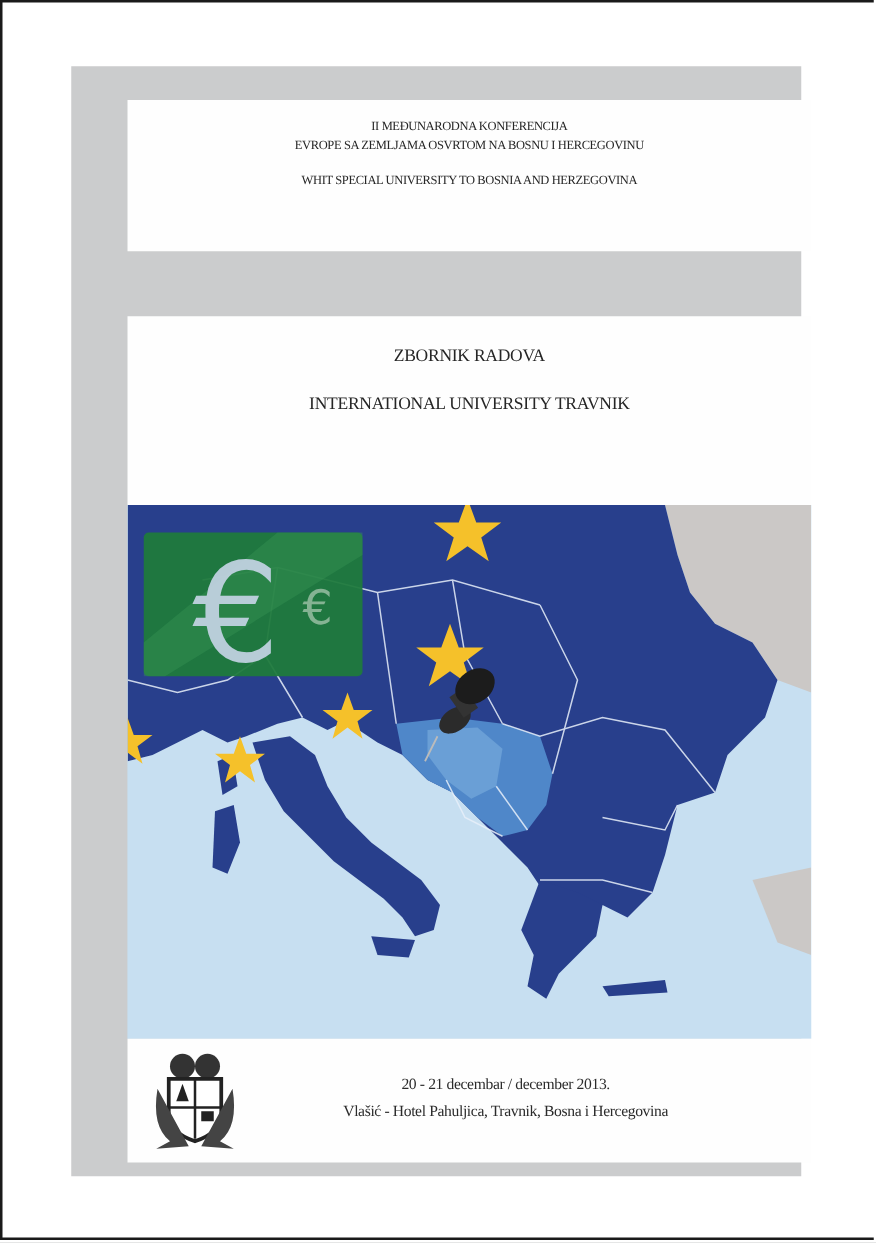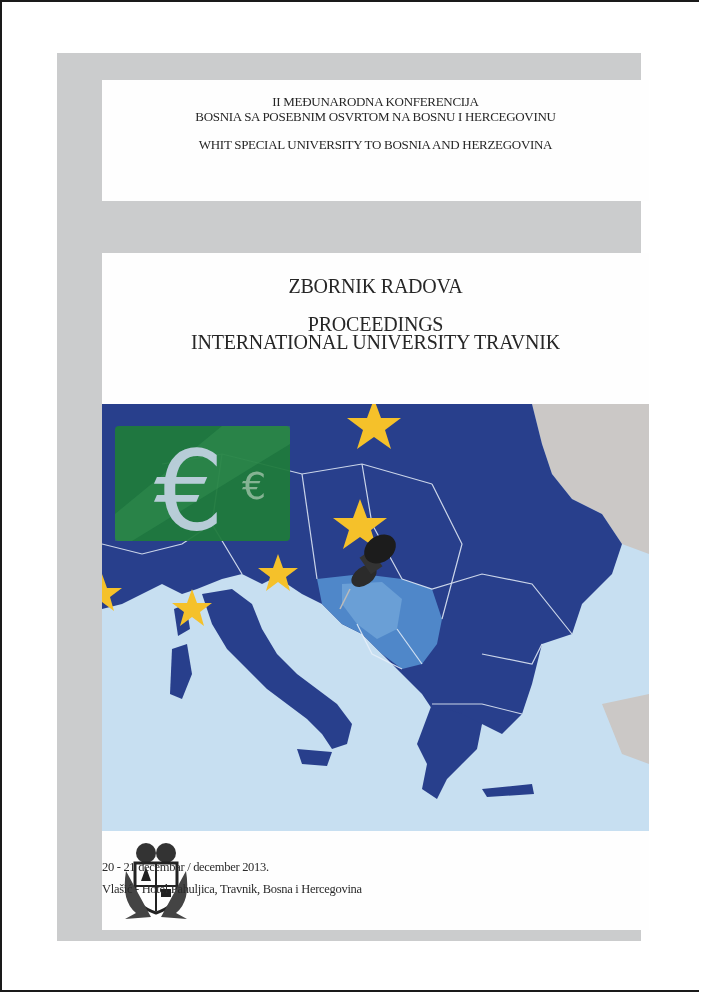--- a/index.html
+++ b/index.html
@@ -3,45 +3,44 @@
 <meta charset="utf-8">
 <style>
   html, body { margin: 0; padding: 0; }
   body { width: 701px; height: 994px; background: #ffffff; position: relative; overflow: hidden; font-family: "Liberation Serif", "DejaVu Serif", serif; }
   .frame { position: absolute; left: 0; top: 0; width: 699px; height: 992px; border-top: 2px solid #1a1a1a; border-left: 2px solid #1a1a1a; border-bottom: 2px solid #1a1a1a; border-right: none; box-sizing: border-box; }
   .cover { position: absolute; left: 57px; top: 53px; width: 584px; height: 888px; background: #cbcccd; }
   .box { position: absolute; background: #fefefe; text-align: center; color: #262626; }
   .box1 { left: 45px; top: 27px; width: 547px; height: 121px; }
   .box2 { left: 45px; top: 200px; width: 547px; height: 151px; }
   .box3 { left: 45px; top: 778px; width: 547px; height: 99px; }
-  .l { font-size: 13px; line-height: 15px; letter-spacing: -0.3px; white-space: nowrap; }
-  .big { font-size: 20px; line-height: 18px; letter-spacing: -0.2px; }
+  .l { font-size: 10px; line-height: 15px; letter-spacing: -0.3px; white-space: nowrap; }
+  .big { font-size: 14px; line-height: 18px; letter-spacing: -0.2px; }
   .map { position: absolute; left: 45px; top: 351px; width: 547px; height: 427px; overflow: hidden; background: #c7dff1; }
-  .date { position: absolute; left: 0; width: 100%; text-align: left; font-size: 12.5px; letter-spacing: -0.3px; color: #2b2b2b; }
+  .date { position: absolute; left: 0; width: 100%; text-align: center; font-size: 12.5px; letter-spacing: -0.3px; color: #2b2b2b; padding-left: 29px; }
 </style>
 </head>
 <body>
 
 <div class="frame"></div>
 
 <div class="cover">
 
   <div class="box box1">
     <div style="height:14px"></div>
     <div class="l">II MEĐUNARODNA KONFERENCIJA</div>
-    <div class="l">BOSNIA SA POSEBNIM OSVRTOM NA BOSNU I HERCEGOVINU</div>
+    <div class="l">EVROPE SA ZEMLJAMA OSVRTOM NA BOSNU I HERCEGOVINU</div>
     <div style="height:13px"></div>
     <div class="l">WHIT SPECIAL UNIVERSITY TO BOSNIA AND HERZEGOVINA</div>
   </div>
 
   <div class="box box2">
     <div style="height:24px"></div>
     <div class="big">ZBORNIK RADOVA</div>
     <div style="height:20px"></div>
-    <div class="big">PROCEEDINGS</div>
     <div class="big">INTERNATIONAL UNIVERSITY TRAVNIK</div>
   </div>
 
   <div class="map">
     <svg width="547" height="427" viewBox="0 0 547 427" xmlns="http://www.w3.org/2000/svg">
       <rect width="547" height="427" fill="#c7dff1"></rect>
 
       <path d="M430 0 L547 0 L547 150 L520 140 L500 110 L470 95 L450 70 L440 40 Z" fill="#cbc8c6"></path>
       <path d="M500 300 L547 290 L547 360 L520 350 Z" fill="#cbc8c6"></path>
 

